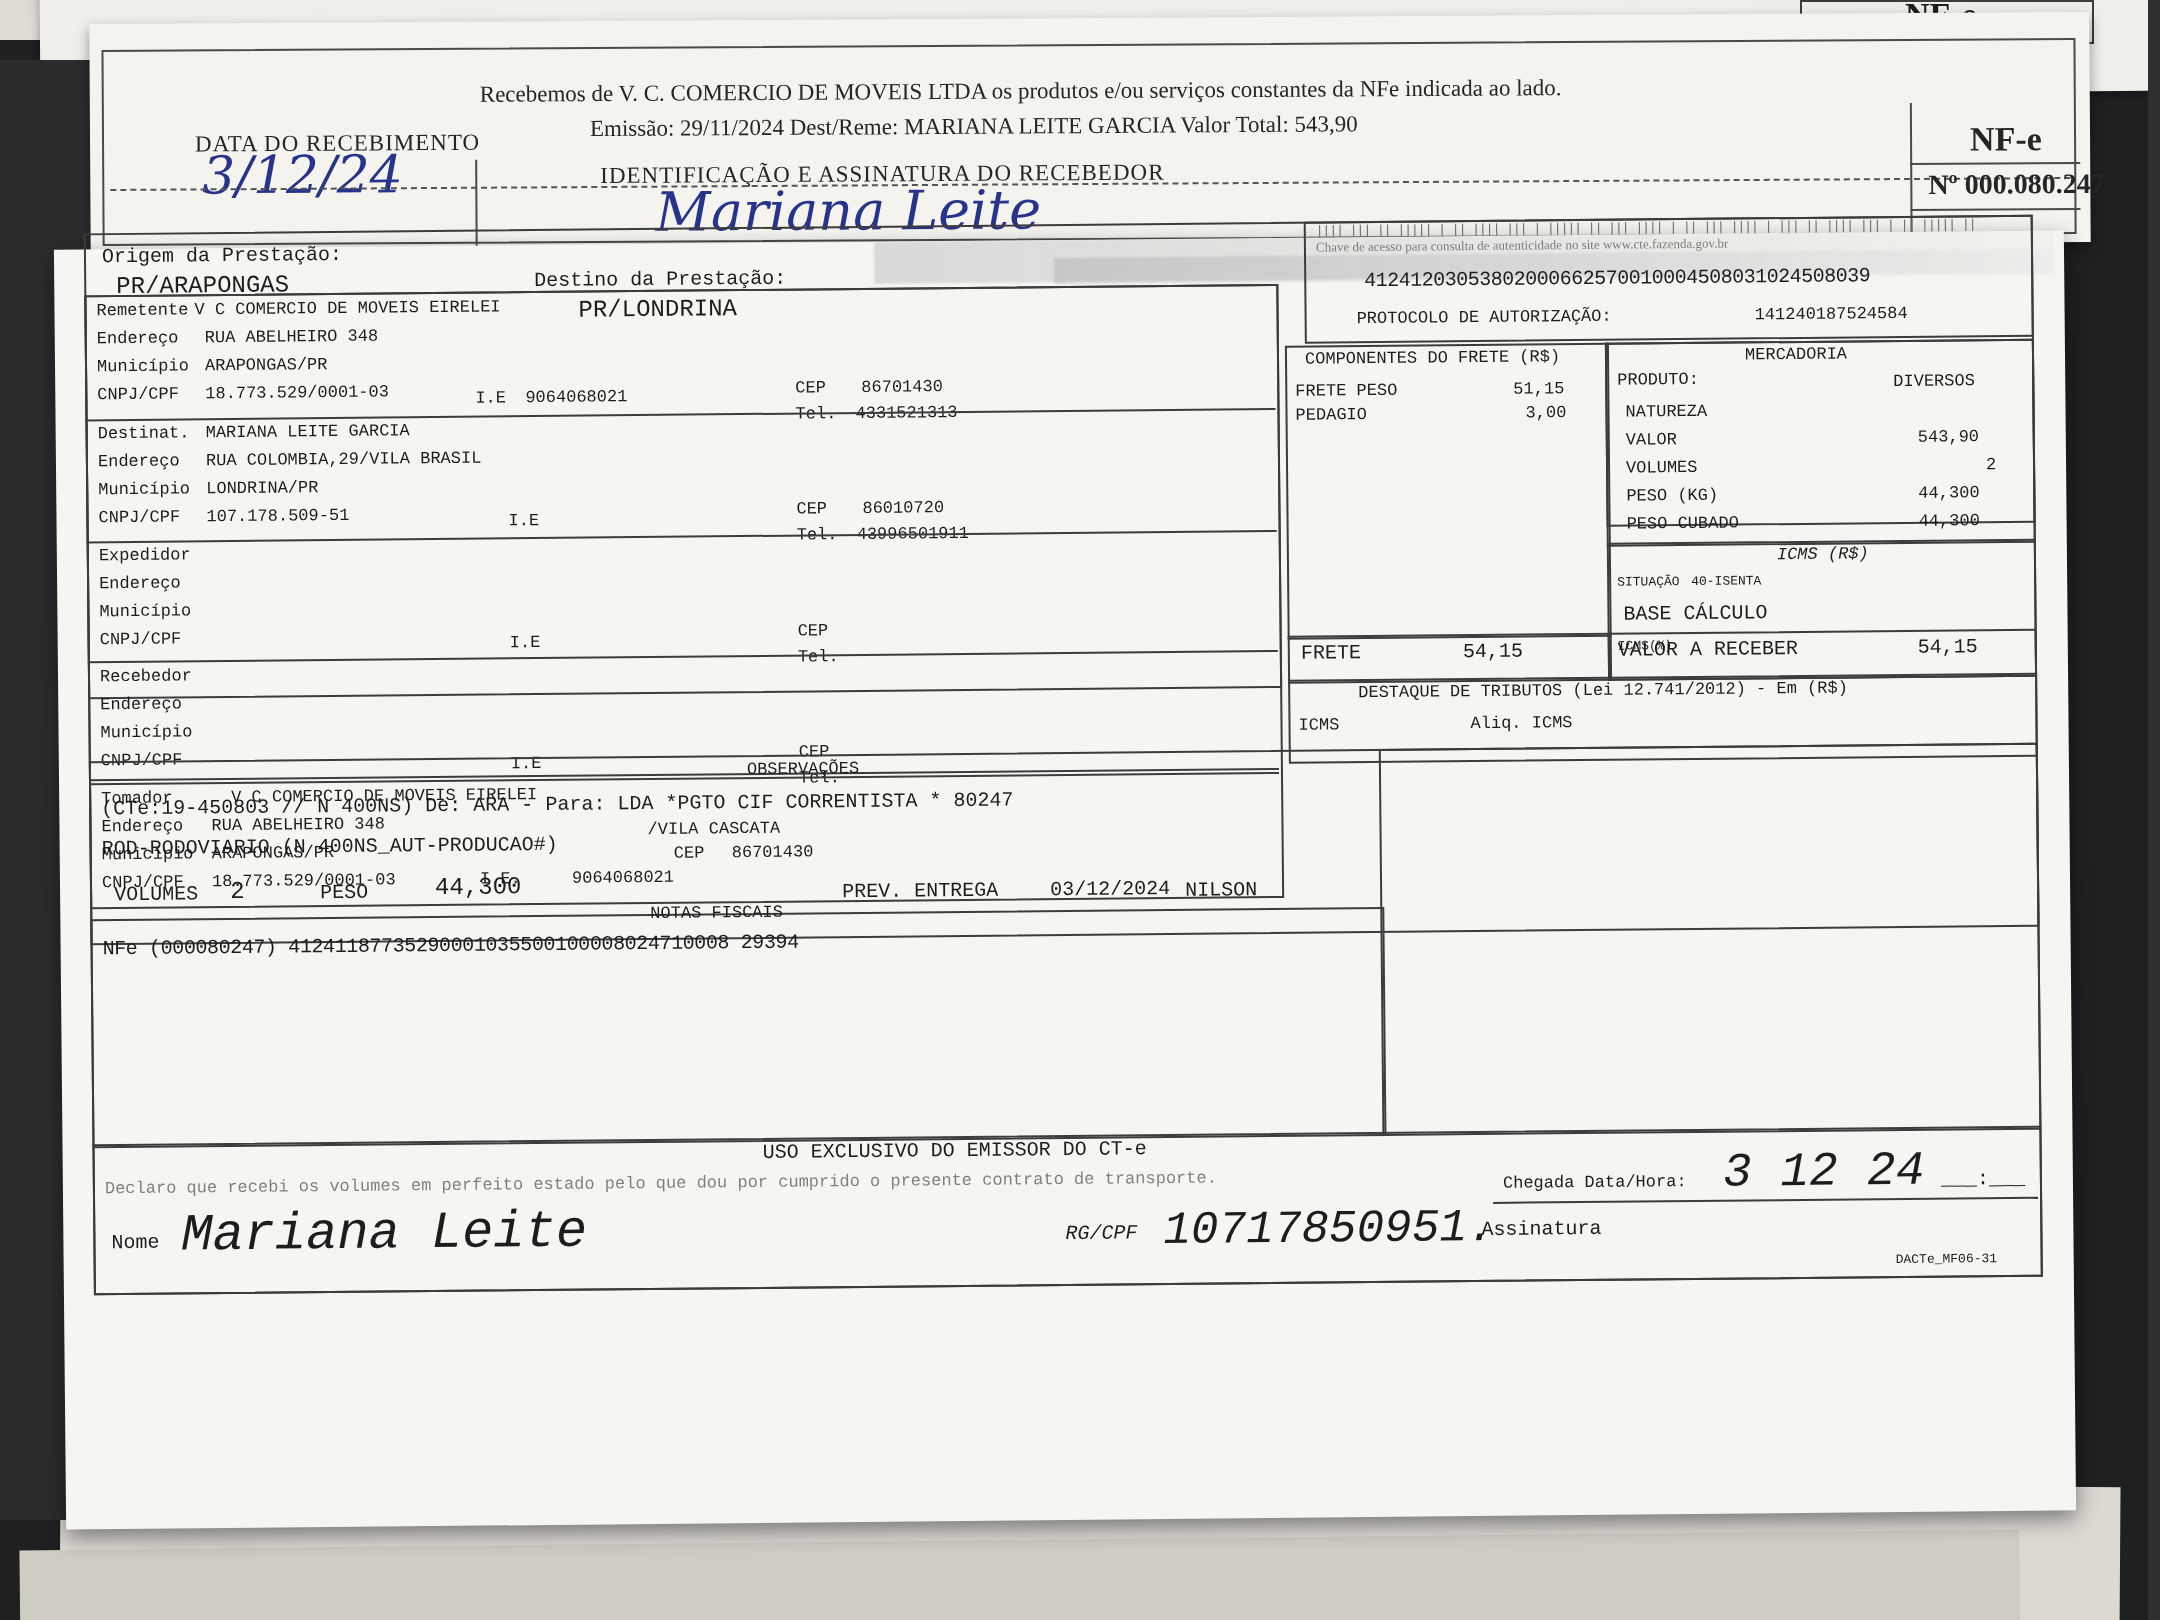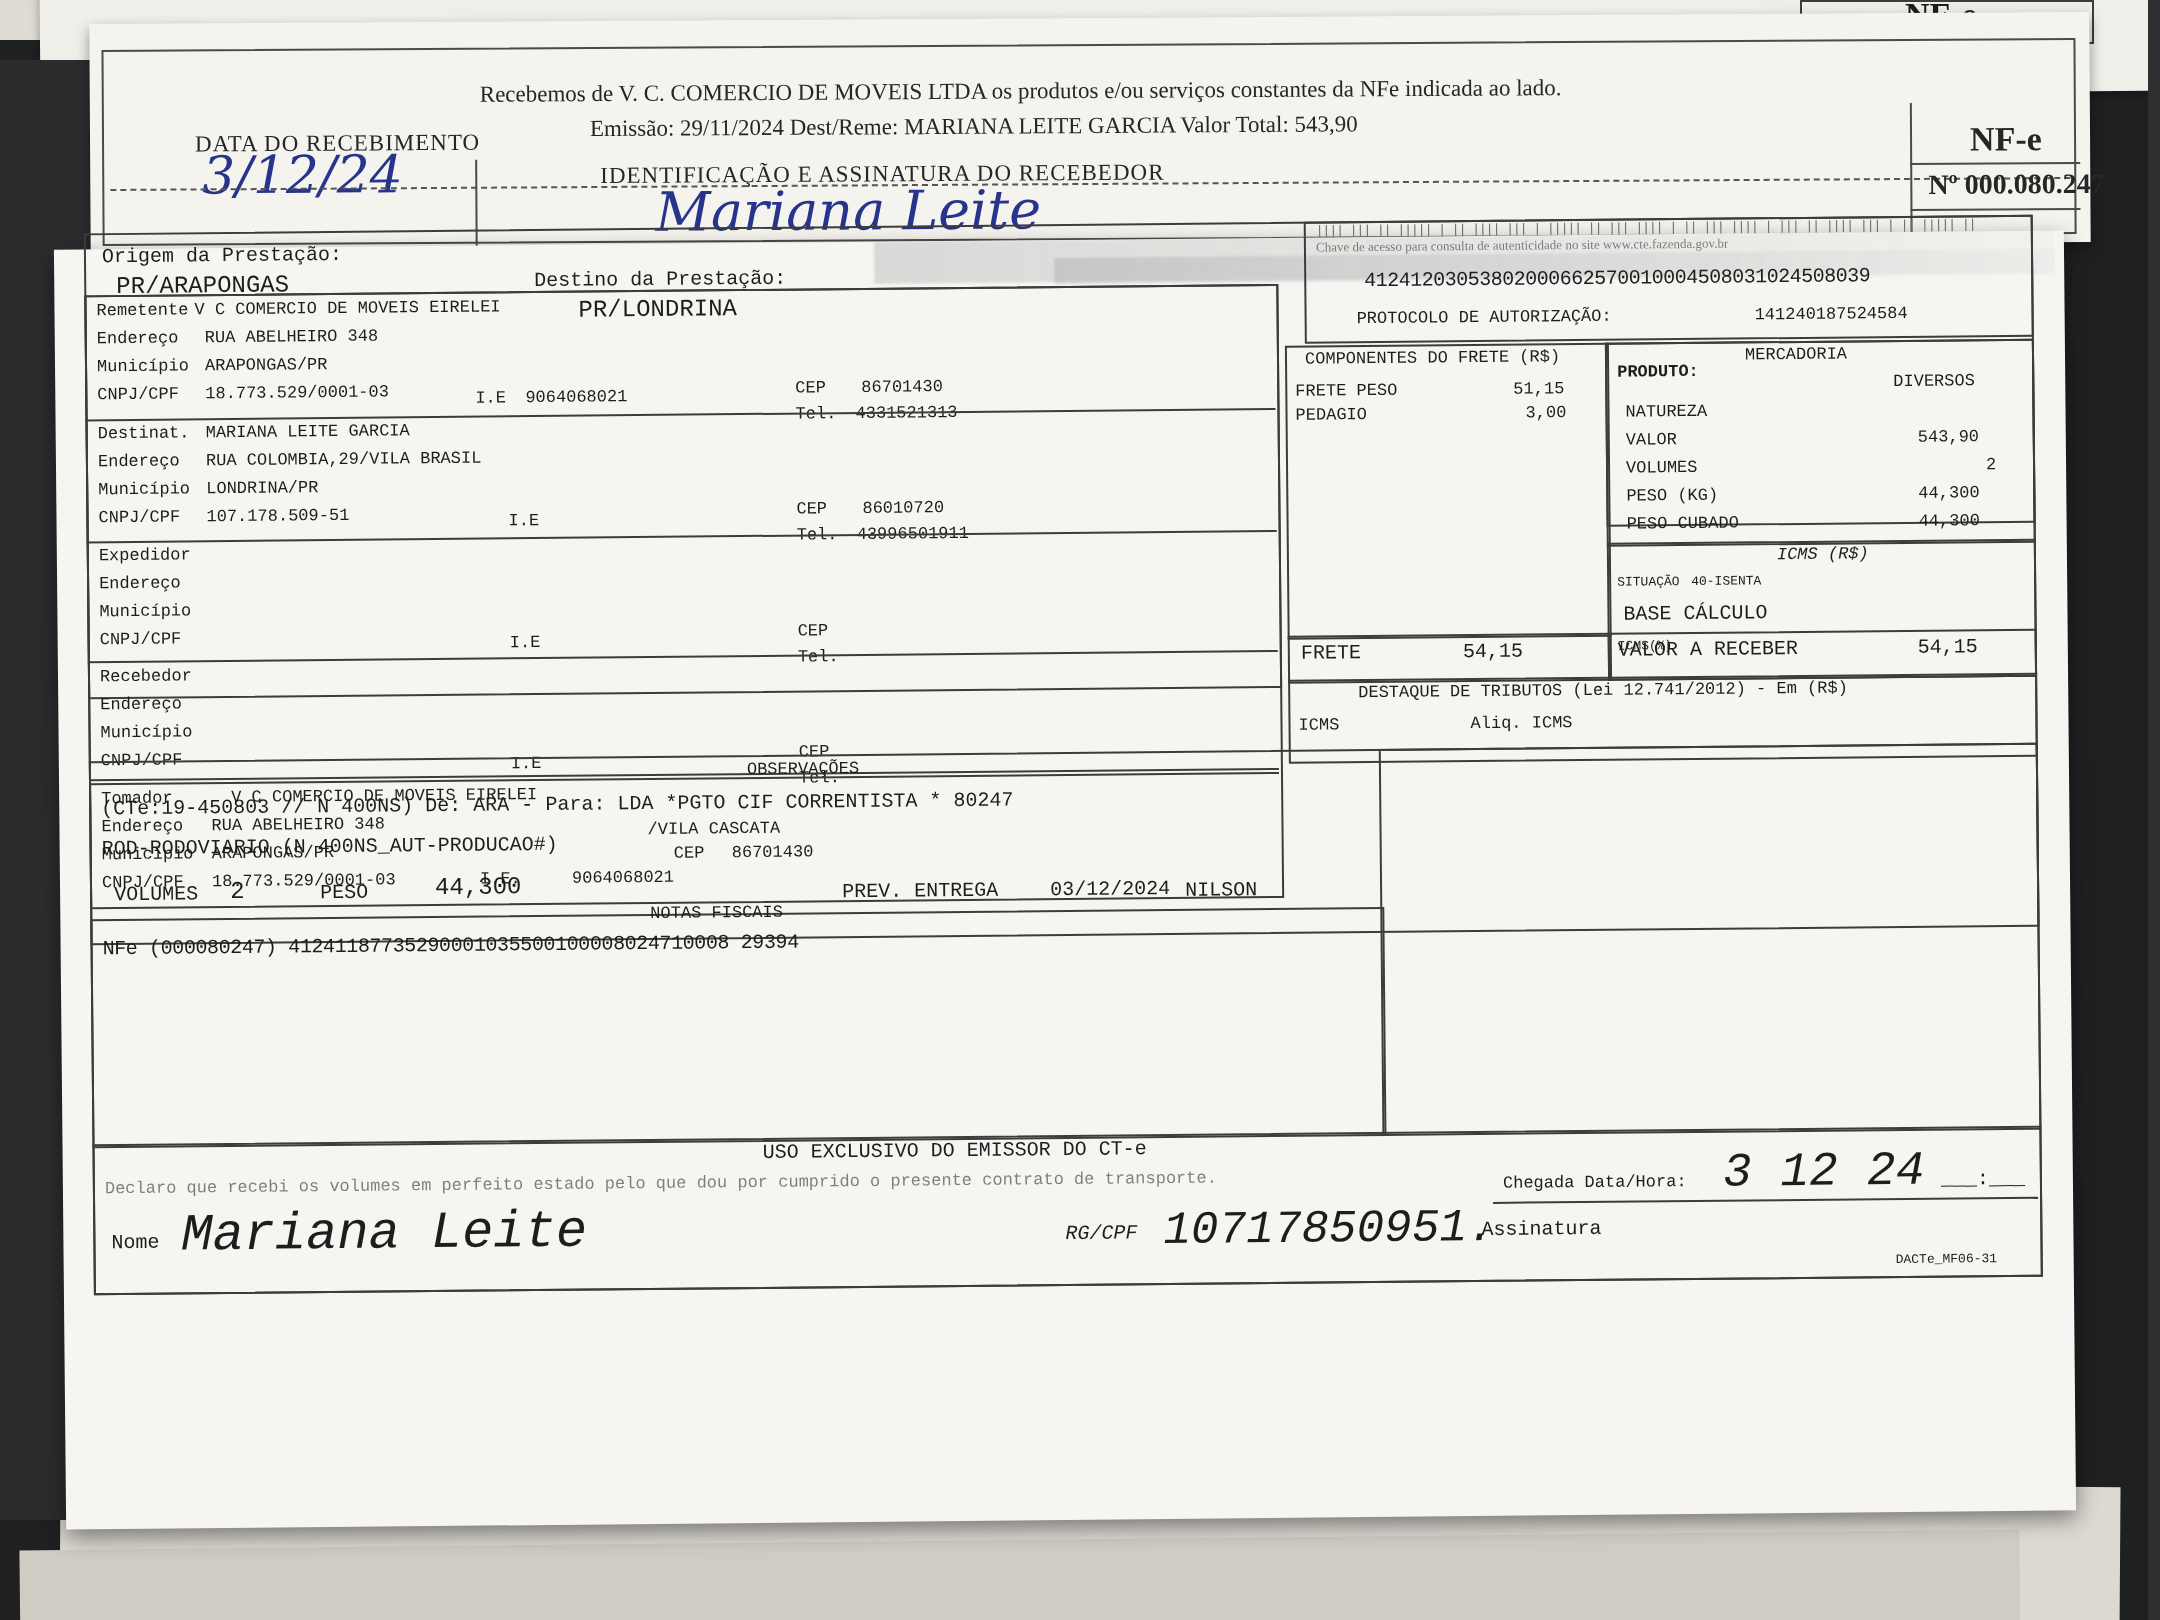--- a/index.html
+++ b/index.html
@@ -267,21 +267,21 @@
     <div class="t sm" style="left:1458px; top:144px;">51,15</div>
     <div class="t sm" style="left:1240px; top:168px;">PEDAGIO</div>
     <div class="t sm" style="left:1470px; top:168px;">3,00</div>
 
     <div class="box" style="left:1230px; top:398px; width:320px; height:44px;"></div>
     <div class="t md" style="left:1243px; top:404px;">FRETE</div>
     <div class="t md" style="left:1405px; top:404px;">54,15</div>
 
     <div class="box" style="left:1550px; top:108px; width:425px; height:180px;"></div>
     <div class="t sm" style="left:1690px; top:112px;">MERCADORIA</div>
-    <div class="t sm" style="left:1562px; top:128px;font-weight:bold;">PRODUTO:</div>
+    <div class="t sm" style="left:1562px; top:136px;">PRODUTO:</div>
     <div class="t sm" style="left:1838px; top:140px;">DIVERSOS</div>
     <div class="t sm" style="left:1570px; top:168px;">NATUREZA</div>
     <div class="t sm" style="left:1570px; top:196px;">VALOR</div>
     <div class="t sm" style="left:1862px; top:196px;">543,90</div>
     <div class="t sm" style="left:1570px; top:224px;">VOLUMES</div>
     <div class="t sm" style="left:1930px; top:224px;">2</div>
     <div class="t sm" style="left:1570px; top:252px;">PESO (KG)</div>
     <div class="t sm" style="left:1862px; top:252px;">44,300</div>
     <div class="t sm" style="left:1570px; top:280px;">PESO CUBADO</div>
     <div class="t sm" style="left:1862px; top:280px;">44,300</div>

